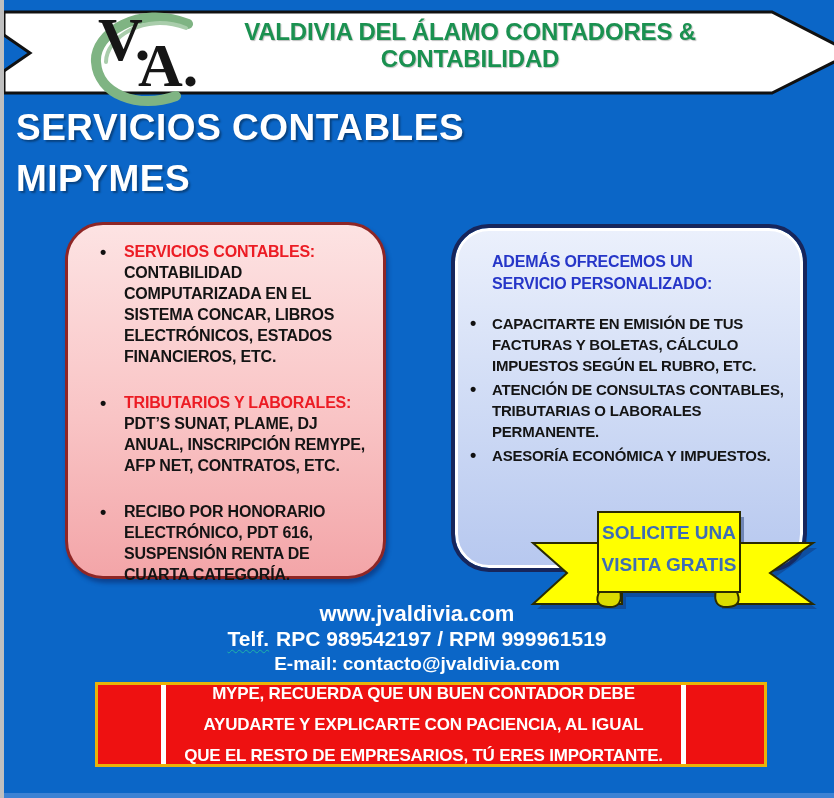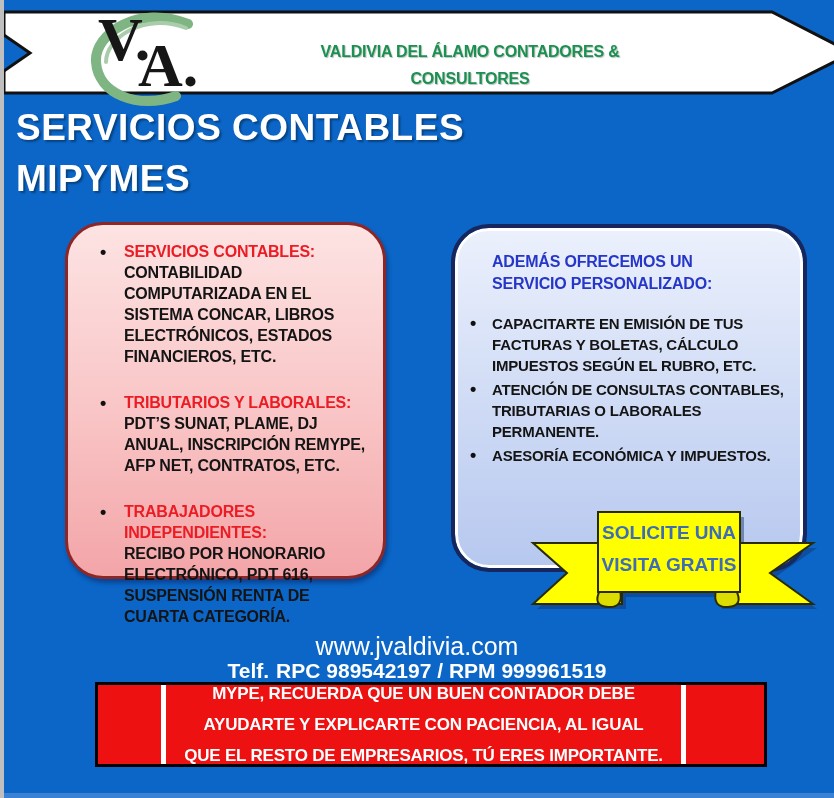--- a/index.html
+++ b/index.html
@@ -13,22 +13,22 @@
   #bottom-strip{position:absolute;left:0;bottom:0;width:834px;height:5px;background:#3C82D4;z-index:49;}
 
   
   #header-svg{position:absolute;left:0;top:0;width:834px;height:102px;z-index:5;}
   #logo{position:absolute;left:86px;top:12px;width:130px;height:86px;z-index:7;}
   #logo .swoosh{position:absolute;left:0;top:0;}
   .logo-letter{position:absolute;font-family:"Liberation Serif", serif;font-weight:bold;color:#161616;line-height:1;}
   #logo-v{left:12px;top:-4px;font-size:62px;}
   #logo-a{left:52px;top:22px;font-size:62px;}
   #company-name{
-    position:absolute;left:240px;top:38px;width:460px;z-index:7;
-    text-align:center;color:#1A9150;font-weight:bold;font-size:16px;line-height:27px;
+    position:absolute;left:240px;top:18px;width:460px;z-index:7;
+    text-align:center;color:#1A9150;font-weight:bold;font-size:24px;line-height:27px;
     letter-spacing:-0.2px; text-shadow:1px 1px 1px rgba(0,0,0,0.25);
   }
 
   
   #page-title{position:absolute;left:16px;top:102px;width:834px;text-align:left;z-index:4;}
   #page-title .t-line{
     color:#FFFFFF;font-weight:bold;font-size:37px;line-height:51px;
     text-shadow:2px 2px 2px rgba(0,0,0,0.35);letter-spacing:0.5px;
   }
 
@@ -59,30 +59,30 @@
   #personalized-box .b-item{padding-left:22px;margin-bottom:3px;}
   #personalized-box .b-item .dot{left:0px;top:0px;}
   #personalized-box .item-body{display:block;color:#141414;font-weight:bold;font-size:15px;line-height:21px;letter-spacing:-0.2px;}
 
   
   #ribbon-svg{position:absolute;left:518px;top:498px;width:310px;height:128px;z-index:6;}
   #ribbon-svg text{font-family:"Liberation Sans", sans-serif;font-weight:bold;font-size:19px;fill:#3E6DB5;}
 
   
   #contact{position:absolute;left:0;top:602px;width:834px;text-align:center;color:#FFF;z-index:4;}
-  #contact-website{font-size:25px;font-weight:normal;line-height:24px;margin-top:32px;}
+  #contact-website{font-size:22px;font-weight:bold;line-height:24px;}
   #contact-phone{font-size:21px;font-weight:bold;line-height:26px;}
   #contact-phone .telf-label{text-decoration:underline wavy #1FB3A8;text-decoration-thickness:1px;text-underline-offset:3px;margin-top:16px;}
   #contact-phone .phone-rest{margin-left:7px;}
   #contact-email{font-size:19px;font-weight:bold;line-height:24px;}
 
   
   #footer-banner{
     position:absolute;left:95px;top:682px;width:672px;height:85px;
-    border:3px solid #000000;box-sizing:border-box;background:#EE1111;
+    border:3px solid #eab308;box-sizing:border-box;background:#EE1111;
     display:flex;z-index:4;
   }
   .f-cell{background:#EE1111;height:100%;}
   .f-left{width:63px;}
   .f-right{width:78px;}
   .f-vdiv{width:5px;background:#FFFFFF;height:100%;}
   .f-mid{flex:1;display:flex;flex-direction:column;justify-content:center;text-align:center;}
   .f-line{color:#FFFFFF;font-weight:bold;font-size:17px;line-height:31px;letter-spacing:-0.2px;}
 </style>
 </head>
@@ -101,21 +101,21 @@
     <svg class="swoosh" width="130" height="96" viewBox="0 0 130 96">
       <path d="M 102,12 C 52,-8 8,22 10,50 C 12,82 52,98 90,84" fill="none" stroke="#7FB483" stroke-width="10" stroke-linecap="round"></path>
       <path d="M 100,16 C 58,0 20,26 20,50" fill="none" stroke="#A9CDAB" stroke-width="4" stroke-linecap="round"></path>
     </svg>
     <span id="logo-v" class="logo-letter">V.</span>
     <span id="logo-a" class="logo-letter">A.</span>
   </div>
 
   <div id="company-name">
     <div>VALDIVIA DEL ÁLAMO CONTADORES &amp;</div>
-    <div>CONSULTORES</div>
+    <div>CONTABILIDAD</div>
   </div>
 
   <div id="page-title">
     <div class="t-line">SERVICIOS CONTABLES</div>
     <div class="t-line">MIPYMES</div>
   </div>
 
   <div id="services-box">
     <ul class="b-list">
       <li class="b-item">
@@ -123,21 +123,20 @@
         <span class="item-heading">SERVICIOS CONTABLES:</span>
         <span class="item-body">CONTABILIDAD COMPUTARIZADA EN EL SISTEMA CONCAR, LIBROS ELECTRÓNICOS, ESTADOS FINANCIEROS, ETC.</span>
       </li>
       <li class="b-item">
         <span class="dot">•</span>
         <span class="item-heading">TRIBUTARIOS Y LABORALES:</span>
         <span class="item-body">PDT’S SUNAT, PLAME, DJ ANUAL, INSCRIPCIÓN REMYPE, AFP NET, CONTRATOS, ETC.</span>
       </li>
       <li class="b-item">
         <span class="dot">•</span>
-        <span class="item-heading">TRABAJADORES INDEPENDIENTES:</span>
         <span class="item-body">RECIBO POR HONORARIO ELECTRÓNICO, PDT 616, SUSPENSIÓN RENTA DE CUARTA CATEGORÍA.</span>
       </li>
     </ul>
   </div>
 
   <div id="personalized-box">
     <div class="box-heading">
       <div>ADEMÁS OFRECEMOS UN</div>
       <div>SERVICIO PERSONALIZADO:</div>
     </div>

